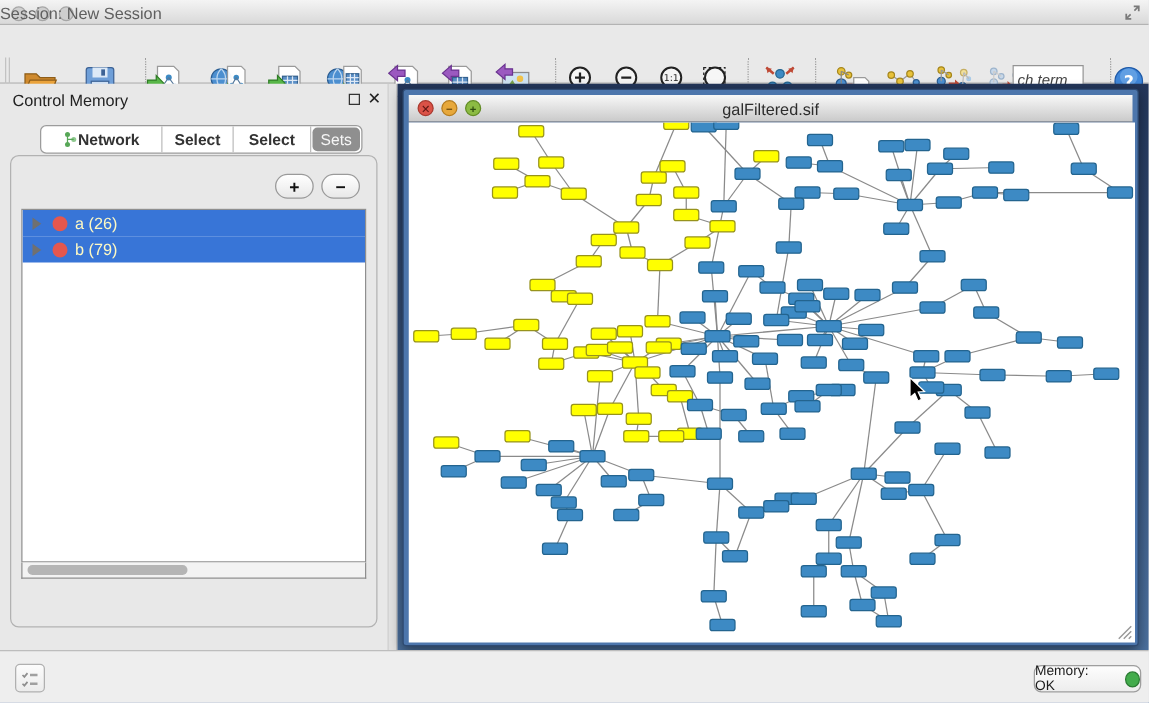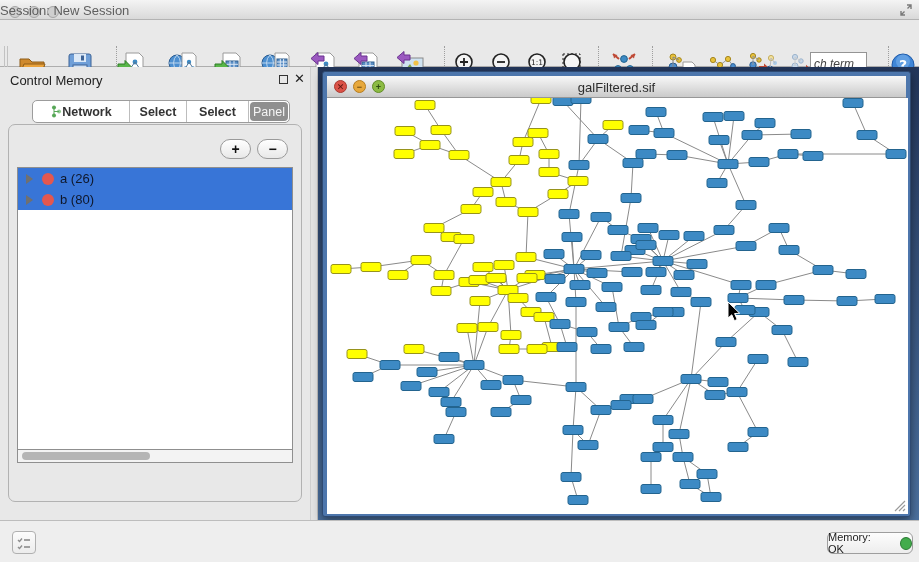--- a/index.html
+++ b/index.html
@@ -58,21 +58,21 @@
   .pm-btn { position:absolute; top:14px; width:31px; height:20px; border:1px solid #9a9a9a;
     border-radius:10px; background:linear-gradient(180deg,#ffffff,#e8e8e8); font-weight:bold;
     font-size:14px; color:#111; text-align:center; line-height:18px; cursor:pointer; }
   #sets-list { left:8px; top:42px; width:276px; height:283px; background:#fff;
     border:1px solid #8f8f8f; overflow:hidden; }
   .set-row { position:relative; width:100%; height:21px; background:#3875d7;
     display:flex; align-items:center; cursor:pointer; }
   .set-caret { width:0; height:0; border-left:7px solid #707070; border-top:5px solid transparent;
     border-bottom:5px solid transparent; margin-left:8px; }
   .set-dot { width:12px; height:12px; border-radius:50%; background:#e4574e; margin-left:9px; }
-  .set-label { color:#0f172a; font-size:13px; margin-left:6px; }
+  .set-label { color:#fef9c3; font-size:13px; margin-left:6px; }
   #hscroll { left:8px; top:325px; width:276px; height:13px; background:#f3f3f3;
     border:1px solid #8f8f8f; border-top:none; }
   #hthumb { left:4px; top:2px; width:128px; height:8px; background:#b5b5b5; border-radius:4px; }
 
   .cp-btn { position:absolute; top:398px; height:28px; border:1px solid #a3a3a3; border-radius:6px;
     background:linear-gradient(180deg,#fdfdfd,#e7e7e7); display:flex; align-items:center;
     justify-content:center; cursor:pointer; }
 
   
   #net-frame { left:4px; top:4px; width:589px; height:446px; background:#4d76ac;
@@ -334,38 +334,38 @@
           </svg>
         <span>Network</span>
       </div>
       <div class="cp-tab" style="width:57px">
         <span>Select</span>
       </div>
       <div class="cp-tab" style="width:62px">
         <span>Select</span>
       </div>
       <div class="cp-tab sel" style="width:38px">
-        <span>Panel</span>
+        <span>Sets</span>
       </div>
     </div>
 
     <div class="abs" id="sets-box">
       <div class="pm-btn" style="left:211px">+</div>
       <div class="pm-btn" style="left:248px">−</div>
 
       <div class="abs" id="sets-list">
         <div class="set-row">
           <span class="set-caret"></span>
           <span class="set-dot"></span>
           <span class="set-label">a (26)</span>
         </div>
         <div class="set-row">
           <span class="set-caret"></span>
           <span class="set-dot"></span>
-          <span class="set-label">b (80)</span>
+          <span class="set-label">b (79)</span>
         </div>
       </div>
       <div class="abs" id="hscroll">
         <div class="abs" id="hthumb"></div>
       </div>
 
       <div class="cp-btn" style="left:20px; width:33px">
         <svg width="22" height="20" viewBox="0 0 22 20">
             <path d="M19 4 L6 10 L19 16" stroke="#222" stroke-width="2" fill="none"></path>
             <path d="M21 1 l-6 1.5 4 3.5z M21 19 l-6-1.5 4-3.5z" fill="#222"></path>

